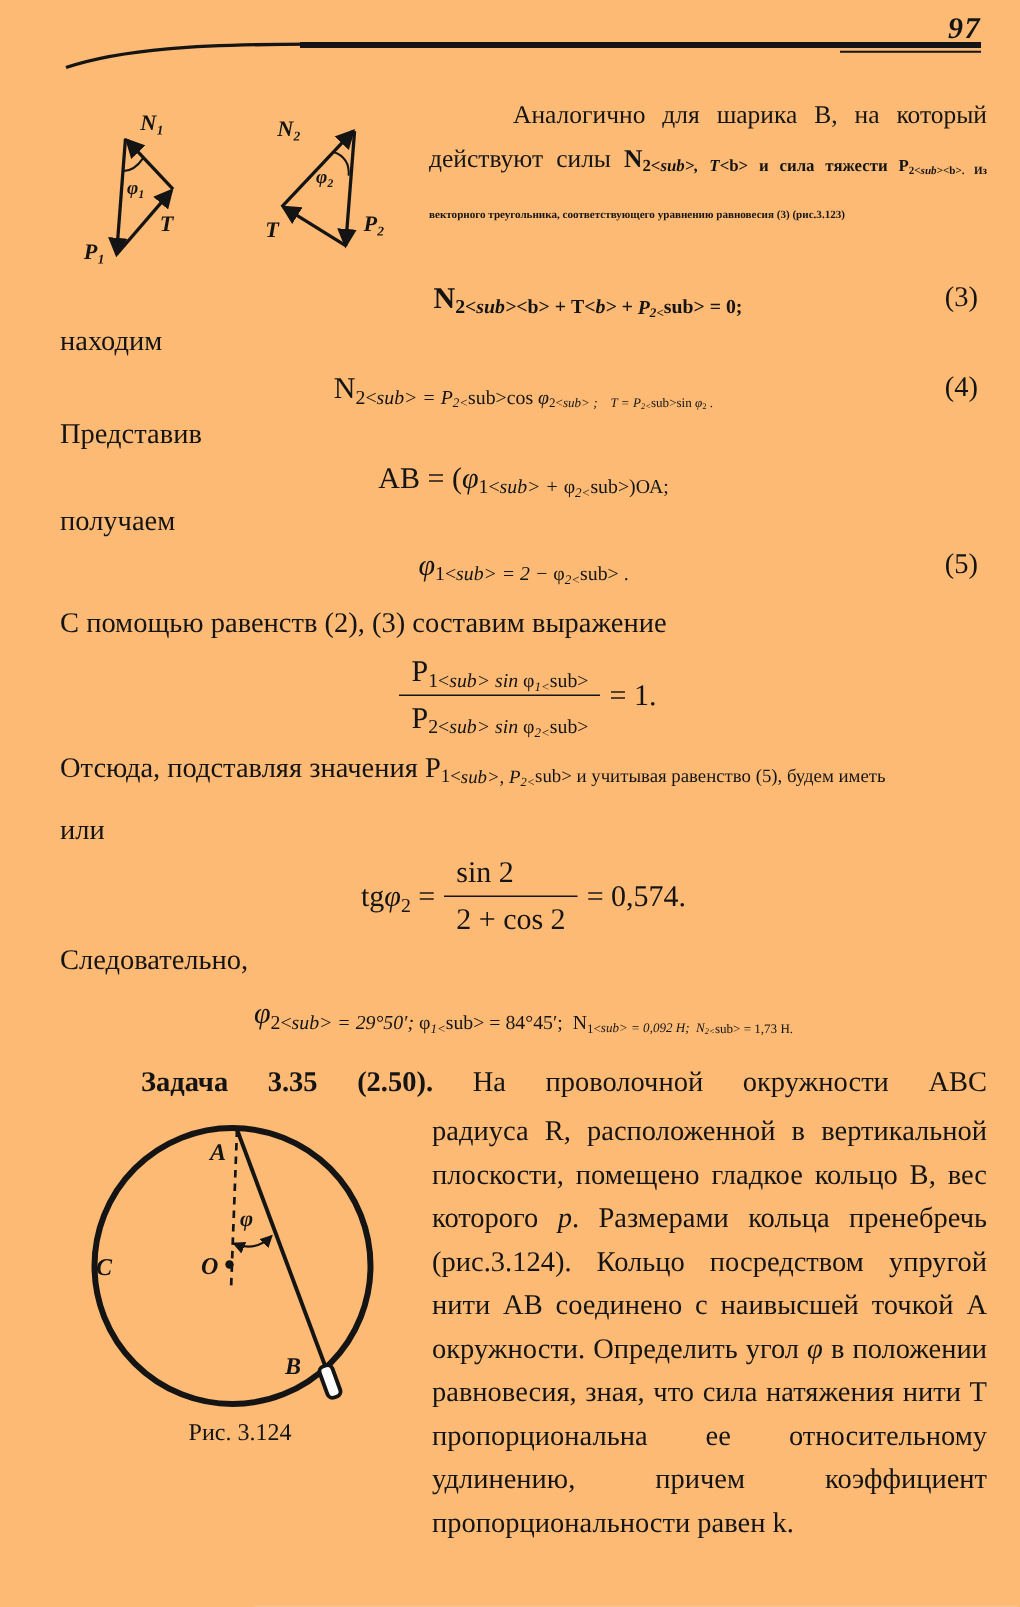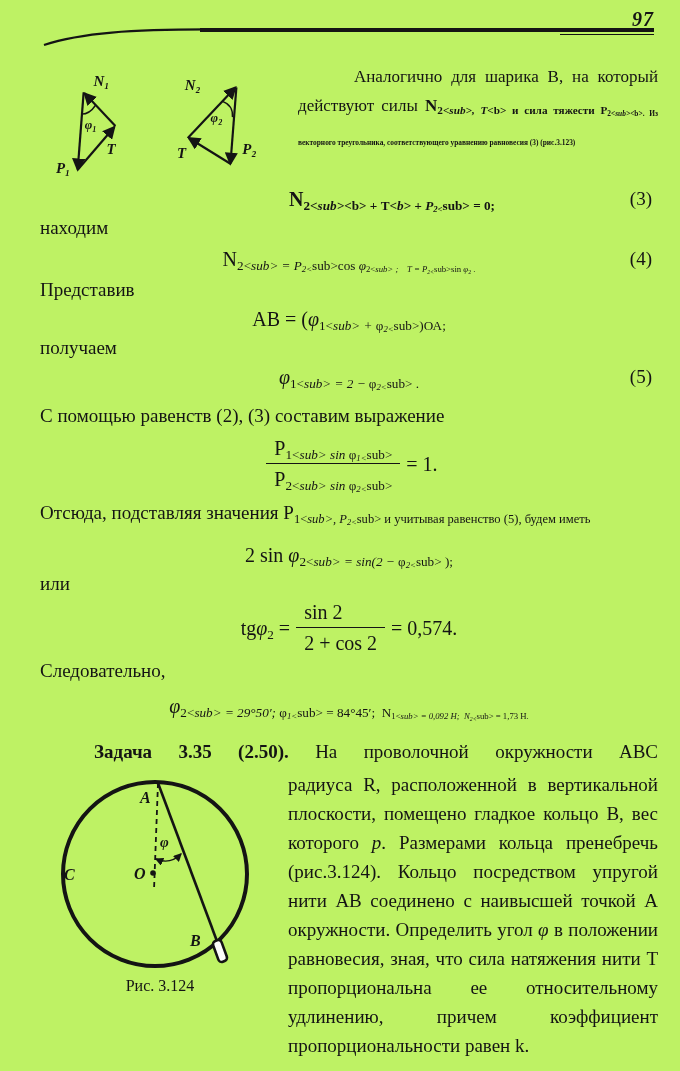--- a/index.html
+++ b/index.html
@@ -1,30 +1,30 @@
 <!DOCTYPE html>
 <html><head>
 <meta charset="utf-8">
 <style>
   html,body{margin:0;padding:0;}
   body{width:680px;height:1071px;overflow:hidden;background:#e9e9e7;}
   .page{
     width:680px;height:1071px;box-sizing:border-box;
-    background:#bef264;color:#141414;
+    background:#fdba74;color:#141414;
     padding:6px 22px 0 40px;
     font-family:"Liberation Serif","DejaVu Serif",serif;
     position:relative;
   }
   sub{font-size:0.66em;vertical-align:-0.28em;line-height:0;}
   
   .header{padding-top:2px;}
   .page-num{text-align:right;font-size:20px;font-weight:bold;font-style:italic;line-height:22px;padding-right:4px;letter-spacing:1px;}
   .rule{display:block;width:100%;height:24px;margin-top:-6px;}
   
-  .top{display:flex;column-gap:20px;margin-top:14px;}
+  .top{display:flex;column-gap:8px;margin-top:14px;}
   .figcol{width:238px;flex:0 0 238px;}
   .figrow{display:flex;column-gap:10px;margin-top:10px;margin-left:4px;}
   .figrow svg{display:block;}
   .capsrow{display:flex;margin-top:8px;}
   .figcap{font-size:16px;line-height:22px;}
   .cap122{width:118px;text-align:center;}
   .cap123{width:112px;text-align:center;}
   .intro{flex:1;margin:0;font-size:17px;line-height:29px;text-align:justify;text-indent:56px;}
   
   .eqrow{position:relative;display:flex;justify-content:center;align-items:center;font-size:20px;line-height:30px;}
@@ -137,23 +137,20 @@
   <div class="eqrow eq-ratio">
     <span class="frac">
       <span class="num">P<sub>1&lt;<i>sub&gt; sin </i>φ<i><sub>1&lt;</sub></i>sub&gt;</sub></span>
       <span class="den">P<sub>2&lt;<i>sub&gt; sin </i>φ<i><sub>2&lt;</sub></i>sub&gt;</sub></span>
     </span>
     <span>= 1.</span>
   </div>
 
   <p class="otsyuda">Отсюда, подставляя значения P<sub>1&lt;<i>sub&gt;, P<sub>2&lt;</sub></i>sub&gt; и учитывая равенство (5), будем иметь</sub></p>
 
-  <div class="eqrow">
-    <span>2 sin <i>φ</i><sub>2&lt;<i>sub&gt; = sin(2 − </i>φ<i><sub>2&lt;</sub></i>sub&gt; );</sub></span>
-  </div>
 
   <p class="conn">или</p>
 
   <div class="eqrow eq-tg">
     <span>tg<i>φ</i><sub>2</sub> =</span>
     <span class="frac">
       <span class="num">sin 2</span>
       <span class="den">2 + cos 2</span>
     </span>
     <span>= 0,574.</span>

